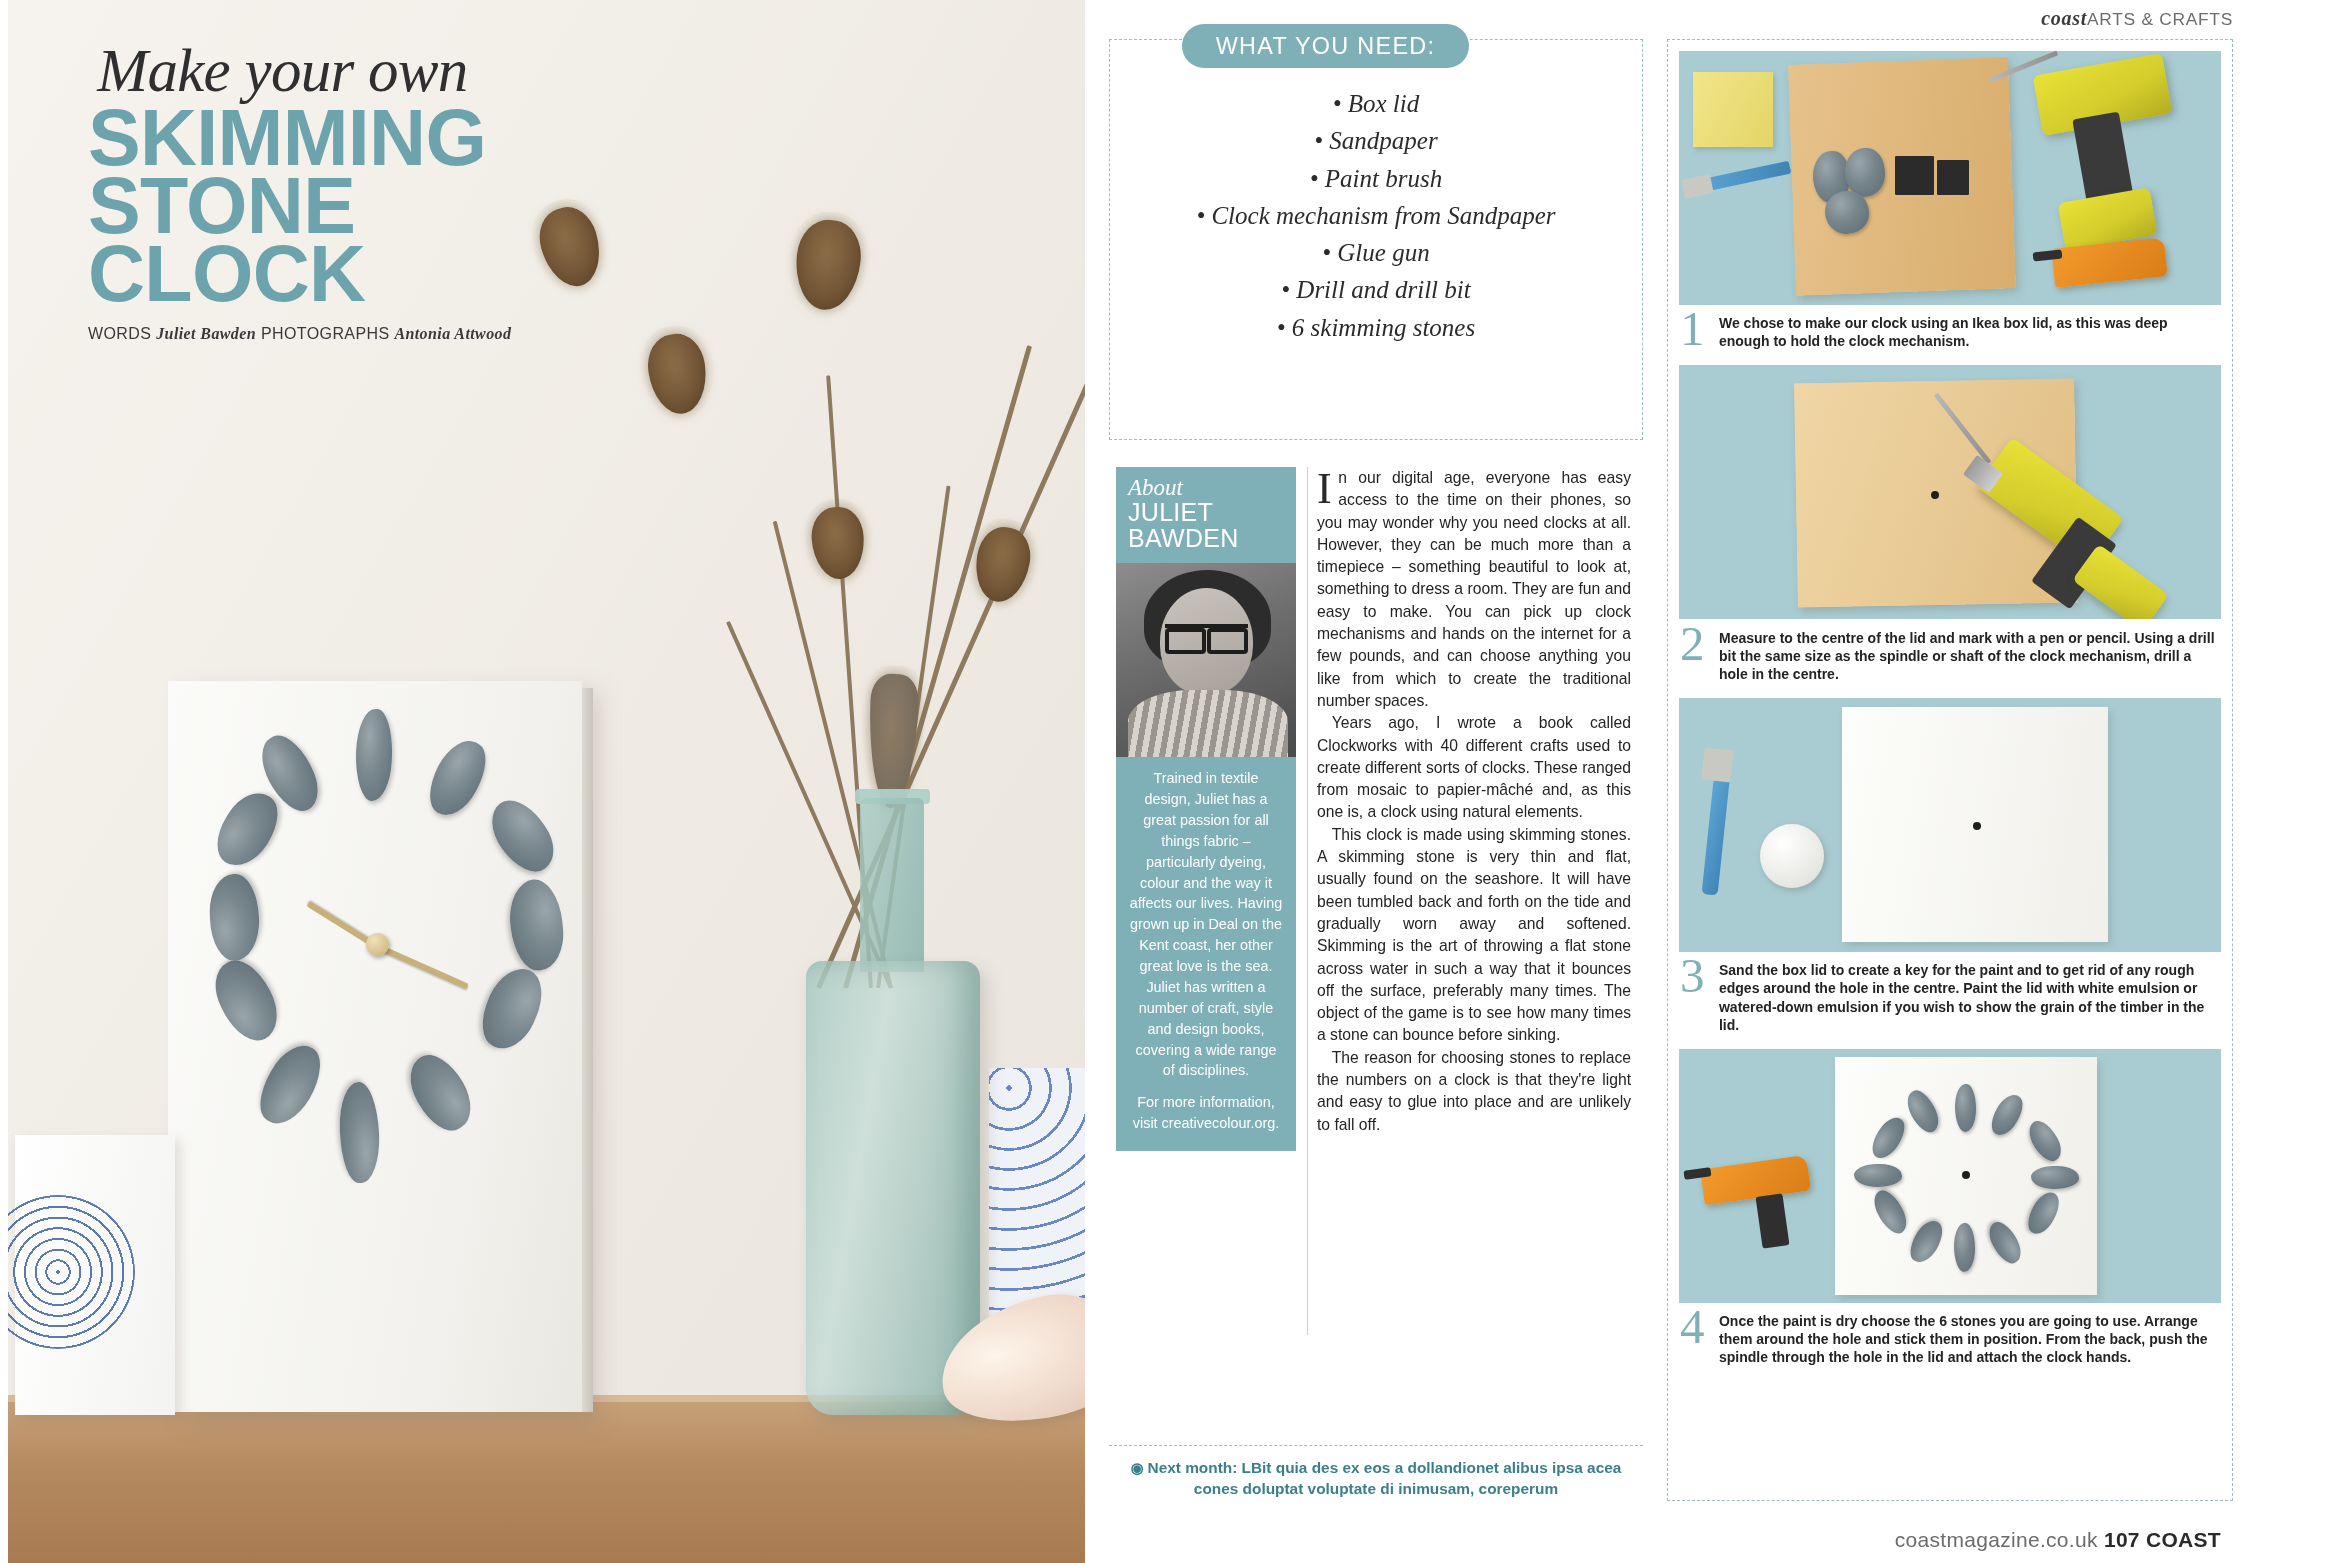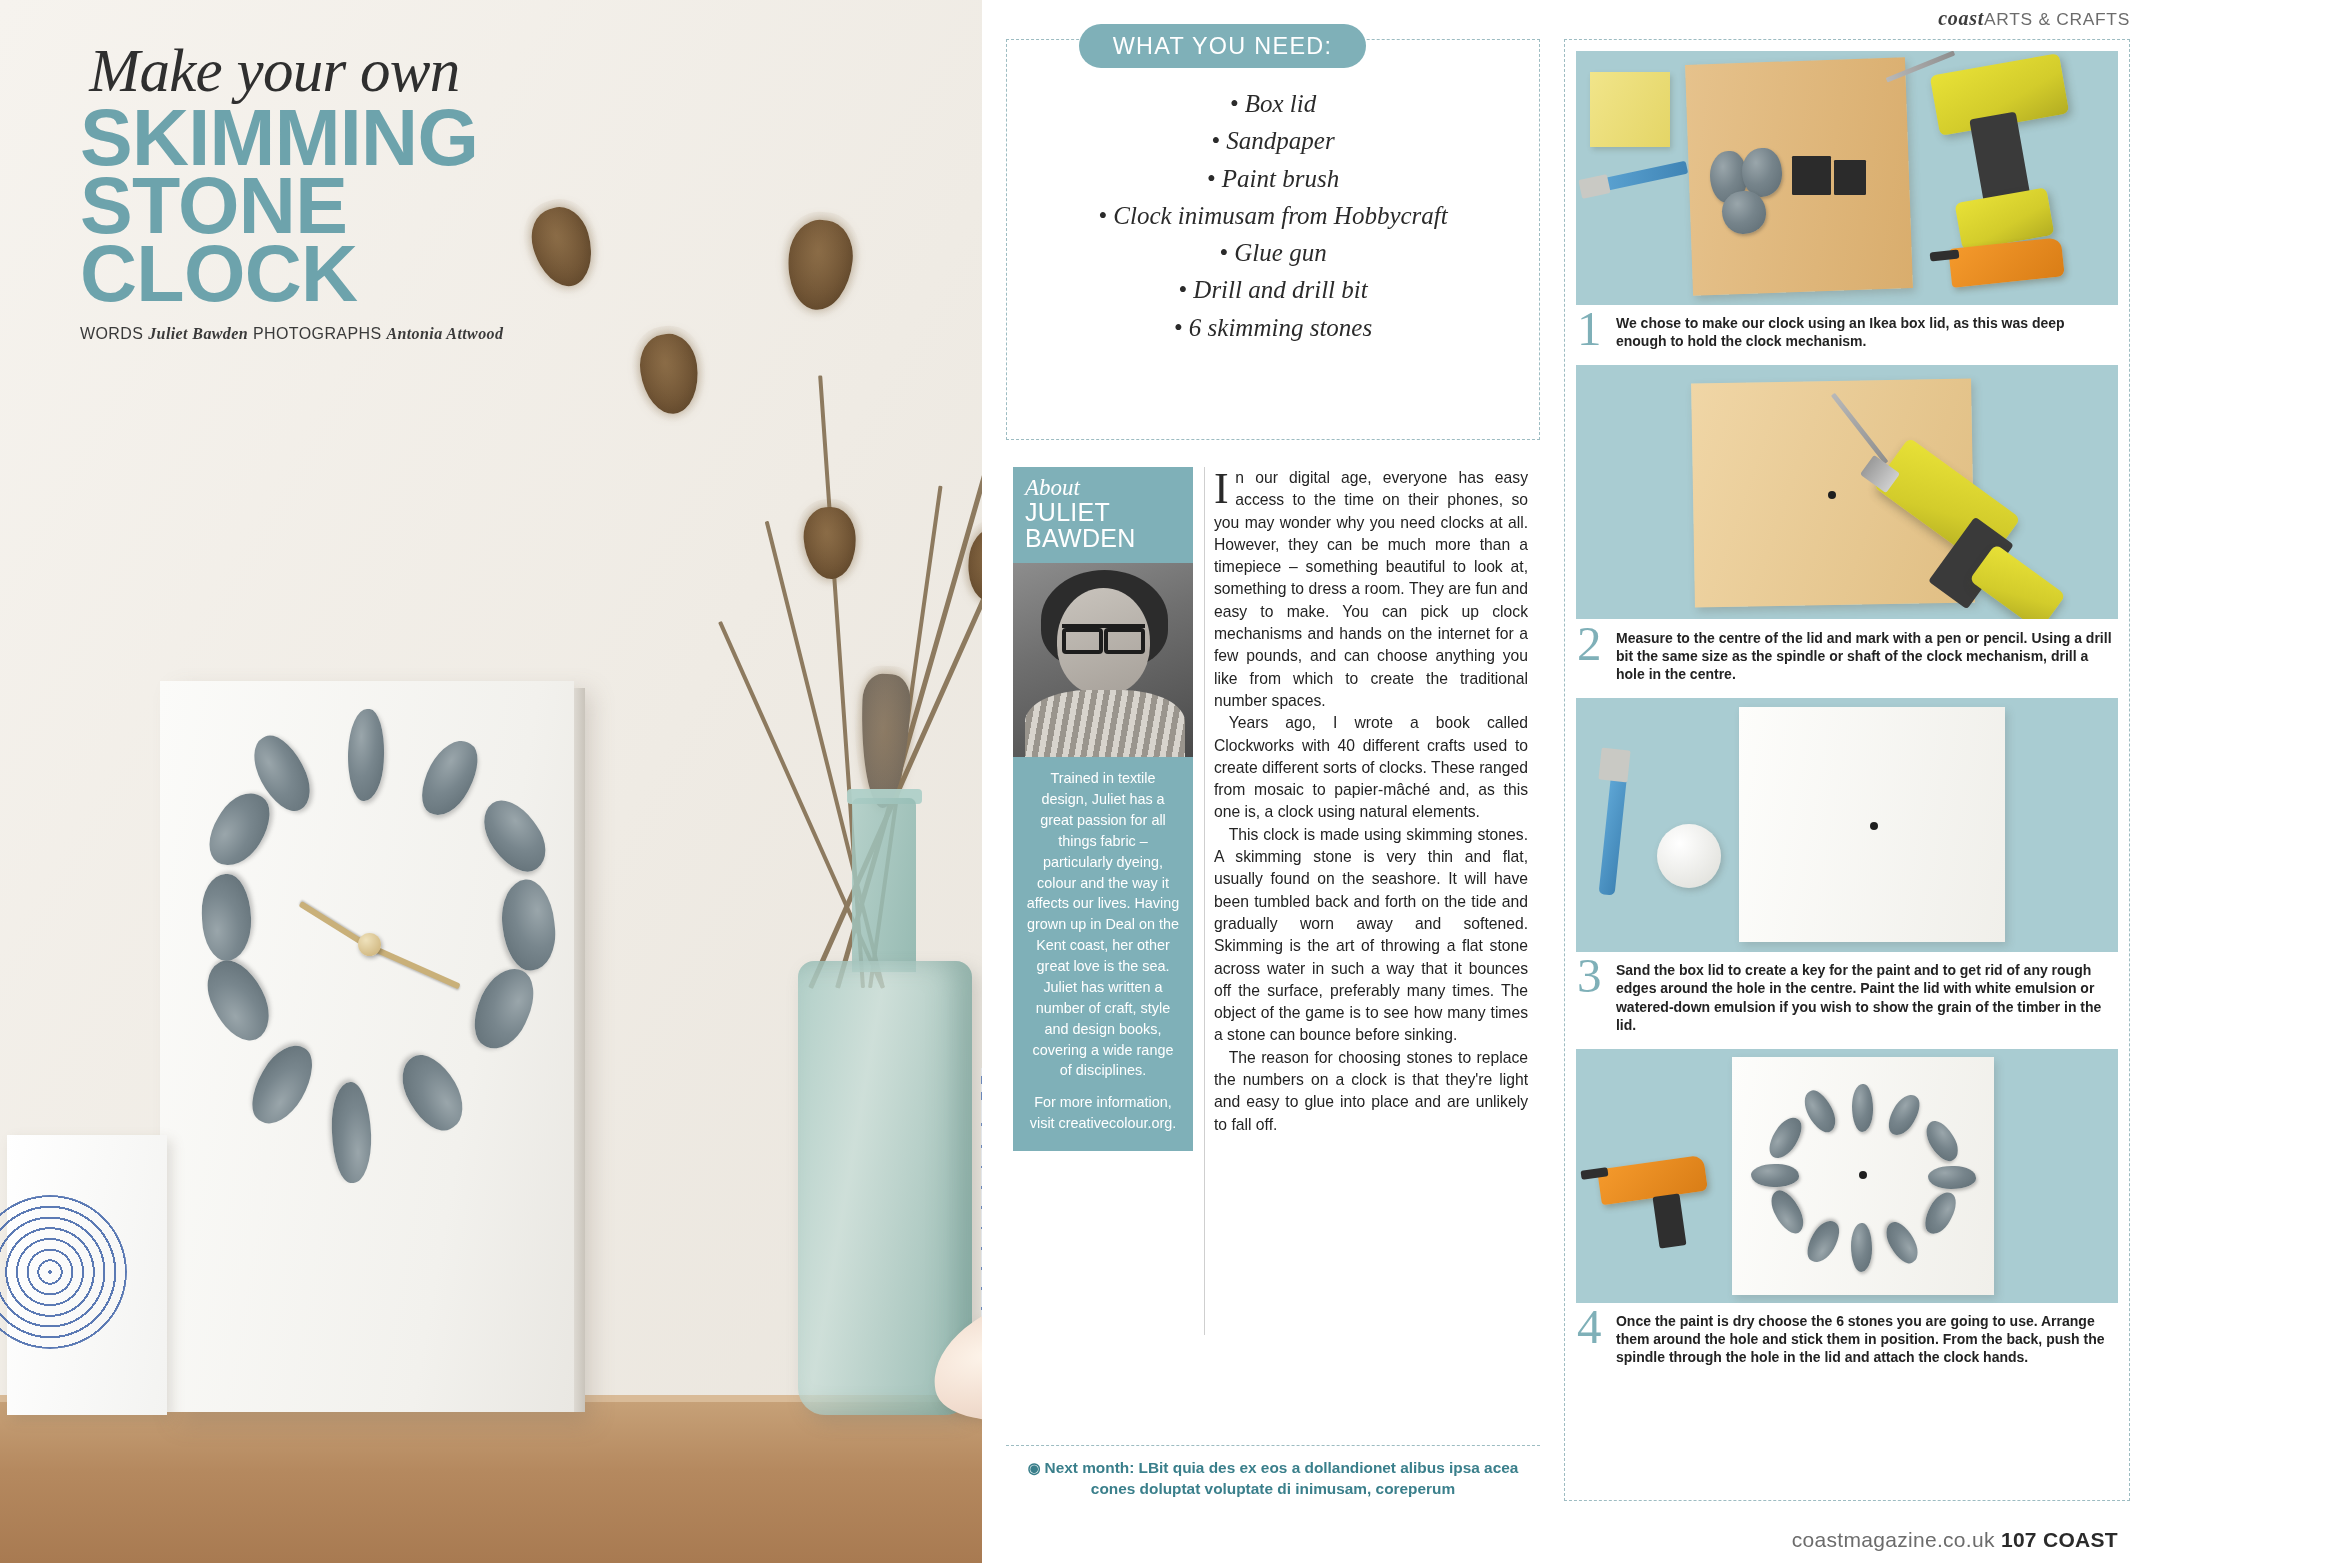--- a/index.html
+++ b/index.html
@@ -17,24 +17,25 @@
   }
 
   
   .spread {
     position: absolute;
     inset: 0;
     display: flex;
   }
   .page-left {
     position: relative;
-    width: 982px;
+    width: 1077px;
     height: 1564px;
     background: #ffffff;
     overflow: hidden;
+    margin-left: 8px;
   }
   .page-right {
     position: relative;
     width: 1172px;
     height: 1564px;
     background: #ffffff;
     overflow: hidden;
   }
   .gutter {
     position: absolute;
@@ -586,21 +587,21 @@
     <div class="folio-top">
       <span class="brand">coast</span><span>ARTS &amp; CRAFTS</span>
     </div>
 
     <div class="needs-box"></div>
     <div class="needs-banner">WHAT YOU NEED:</div>
     <div class="needs-list">
       <div>• Box lid</div>
       <div>• Sandpaper</div>
       <div>• Paint brush</div>
-      <div>• Clock inimusam from Hobbycraft</div>
+      <div>• Clock mechanism from Sandpaper</div>
       <div>• Glue gun</div>
       <div>• Drill and drill bit</div>
       <div>• 6 skimming stones</div>
     </div>
 
     <div class="rule-vert"></div>
 
     <div class="about-col">
       <div class="about-head">
         <div class="about-word">About</div>

